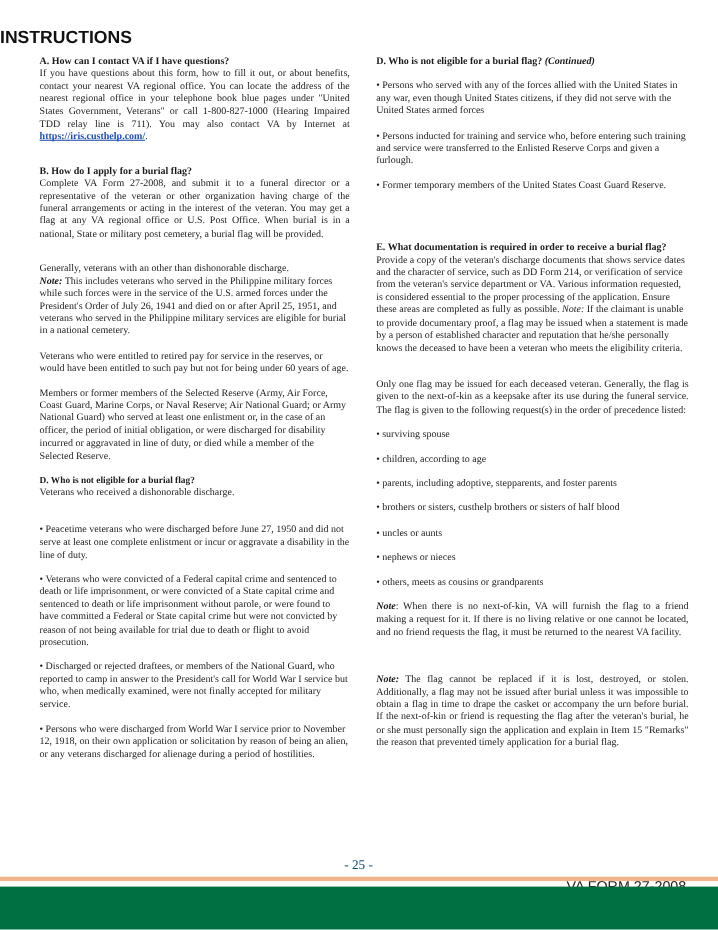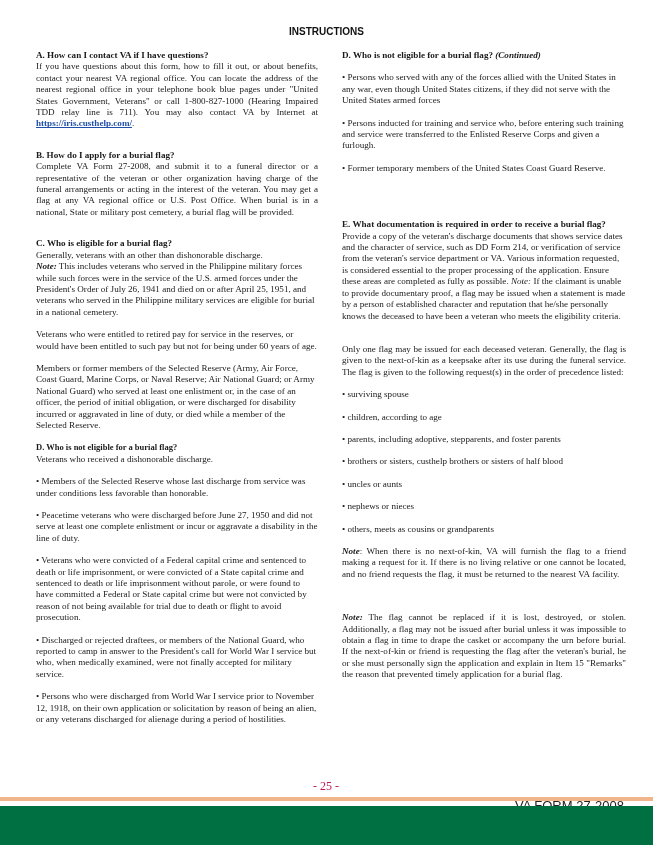--- a/index.html
+++ b/index.html
@@ -1,32 +1,32 @@
 <!DOCTYPE html>
 <html><head>
 <meta charset="utf-8">
 <style>
   html, body { margin:0; padding:0; background:#fff; }
   body { width:653px; height:845px; position:relative; overflow:hidden;
          font-family:"Liberation Serif", serif; color:#1a1a1a; }
-  .title { position:absolute; top:26px; left:0; width:653px; text-align:center;
-           font-family:"Liberation Sans", sans-serif; font-weight:bold; font-size:10px; color:#111; }
+  .title { position:absolute; top:26px; left:0; width:653px; 
+           font-family:"Liberation Sans", sans-serif; font-weight:bold; font-size:16px; color:#111; }
   .col { position:absolute; top:50px; font-size:9.1px; line-height:11.4px; }
   .col.left { left:36px; width:282px; }
   .col.right { left:342px; width:284px; }
   .sec-h { font-weight:bold; margin:0; }
   .sec-h.small { font-size:8.5px; }
   p { margin:0; }
   .just { text-align:justify; }
   .gap { height:11px; }
   .gap2 { height:20px; }
   a.link { color:#1f4fa8; font-weight:bold; text-decoration:underline; }
   em.note { font-style:italic; font-weight:normal; }
   .note-b { font-style:italic; font-weight:bold; }
-  .page-num { position:absolute; top:779px; left:313px; font-size:12px; color:#be185d; }
+  .page-num { position:absolute; top:779px; left:313px; font-size:12px; color:#0c4a6e; }
   .form-id { position:absolute; top:798px; left:515px; font-family:"Liberation Sans", sans-serif;
              font-size:13px; color:#222; }
   .band-orange { position:absolute; top:797px; left:0; width:653px; height:4px; background:#f0b58a; }
   .band-green { position:absolute; top:806px; left:0; width:653px; height:39px; background:#007042; }
 </style>
 </head>
 <body>
 
 <div class="title">INSTRUCTIONS</div>
 
@@ -35,34 +35,32 @@
     <p class="sec-h">A. How can I contact VA if I have questions?</p>
     <p class="just"><span>If you have questions about this form, how to fill it out, or about benefits, contact your nearest VA regional office. You can locate the address of the nearest regional office in your telephone book blue pages under "United States Government, Veterans" or call 1-800-827-1000 (Hearing Impaired TDD relay line is 711). You may also contact VA by Internet at </span><a class="link" href="#">https://iris.custhelp.com/</a><span>.</span></p>
   </div>
   <div class="gap2"></div>
   <div>
     <p class="sec-h">B. How do I apply for a burial flag?</p>
     <p class="just">Complete VA Form 27-2008, and submit it to a funeral director or a representative of the veteran or other organization having charge of the funeral arrangements or acting in the interest of the veteran. You may get a flag at any VA regional office or U.S. Post Office. When burial is in a national, State or military post cemetery, a burial flag will be provided.</p>
   </div>
   <div class="gap2"></div>
   <div>
-    <p class="sec-h">C. Who is eligible for a burial flag?</p>
     <p>Generally, veterans with an other than dishonorable discharge.</p>
     <p><span class="note-b">Note:</span><span> This includes veterans who served in the Philippine military forces while such forces were in the service of the U.S. armed forces under the President's Order of July 26, 1941 and died on or after April 25, 1951, and veterans who served in the Philippine military services are eligible for burial in a national cemetery.</span></p>
     <div class="gap"></div>
     <p>Veterans who were entitled to retired pay for service in the reserves, or would have been entitled to such pay but not for being under 60 years of age.</p>
     <div class="gap"></div>
     <p>Members or former members of the Selected Reserve (Army, Air Force, Coast Guard, Marine Corps, or Naval Reserve; Air National Guard; or Army National Guard) who served at least one enlistment or, in the case of an officer, the period of initial obligation, or were discharged for disability incurred or aggravated in line of duty, or died while a member of the Selected Reserve.</p>
   </div>
   <div class="gap"></div>
   <div>
     <p class="sec-h small">D. Who is not eligible for a burial flag?</p>
     <p>Veterans who received a dishonorable discharge.</p>
     <div class="gap"></div>
-    <p>• Members of the Selected Reserve whose last discharge from service was under conditions less favorable than honorable.</p>
     <div class="gap"></div>
     <p>• Peacetime veterans who were discharged before June 27, 1950 and did not serve at least one complete enlistment or incur or aggravate a disability in the line of duty.</p>
     <div class="gap"></div>
     <p>• Veterans who were convicted of a Federal capital crime and sentenced to death or life imprisonment, or were convicted of a State capital crime and sentenced to death or life imprisonment without parole, or were found to have committed a Federal or State capital crime but were not convicted by reason of not being available for trial due to death or flight to avoid prosecution.</p>
     <div class="gap"></div>
     <p>• Discharged or rejected draftees, or members of the National Guard, who reported to camp in answer to the President's call for World War I service but who, when medically examined, were not finally accepted for military service.</p>
     <div class="gap"></div>
     <p>• Persons who were discharged from World War I service prior to November 12, 1918, on their own application or solicitation by reason of being an alien, or any veterans discharged for alienage during a period of hostilities.</p>
   </div>
 </div>

